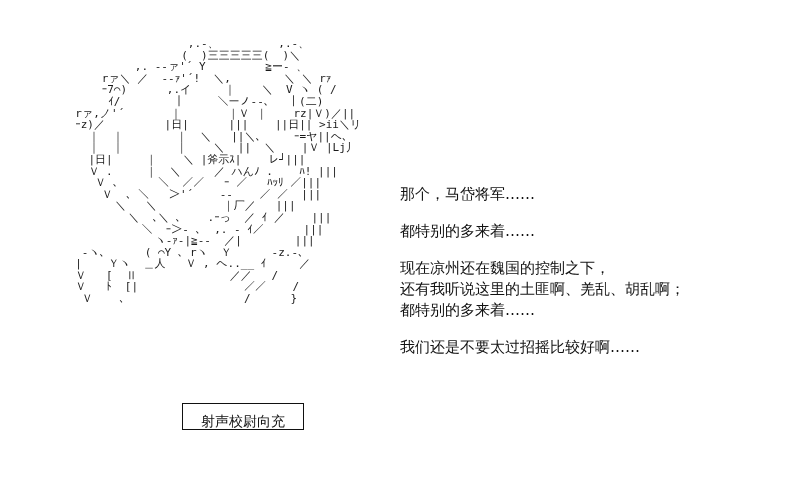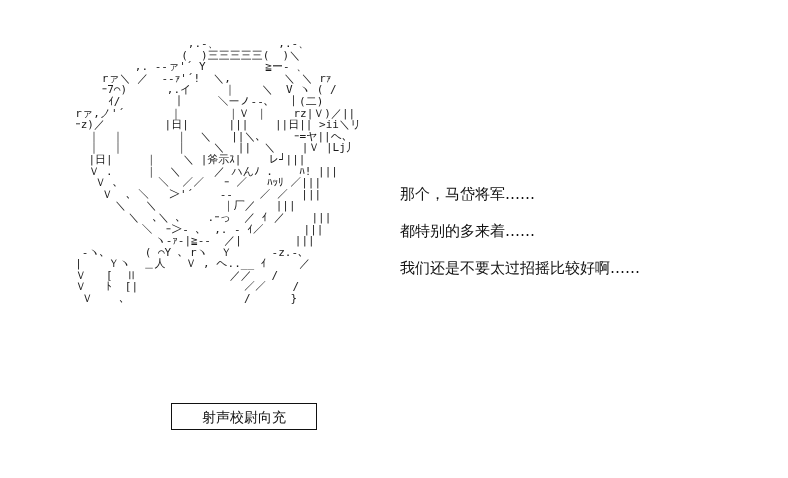--- a/index.html
+++ b/index.html
@@ -46,29 +46,29 @@
     font-family: "DejaVu Sans", "Liberation Sans", sans-serif;
     font-size: 15px;
     line-height: 21px;
     color: #111111;
     white-space: pre;
   }
 
   
   #name-plate {
     position: absolute;
-    left: 171px;
+    left: 182px;
     top: 403px;
-    width: 146px;
+    width: 122px;
     height: 27px;
     border: 1.5px solid #111111;
     background: #ffffff;
     box-sizing: border-box;
     display: flex;
-    align-items: center;
+    align-items: flex-end;
     justify-content: center;
   }
   #name-plate .name-text {
     font-family: "DejaVu Sans", "Liberation Sans", sans-serif;
     font-size: 14px;
     line-height: 16px;
     color: #111111;
     white-space: pre;
   }
 </style>
@@ -102,20 +102,25 @@
 <div id="dialogue">
 
   <div class="para">
     <div class="line">那个，马岱将军……</div>
   </div>
 
   <div class="para">
     <div class="line">都特别的多来着……</div>
   </div>
 
+  <div class="para">
+    <div class="line">现在凉州还在魏国的控制之下，</div>
+    <div class="line">还有我听说这里的土匪啊、羌乱、胡乱啊；</div>
+    <div class="line">都特别的多来着……</div>
+  </div>
 
   <div class="para">
     <div class="line">我们还是不要太过招摇比较好啊……</div>
   </div>
 
 </div>
 
 <div id="name-plate">
   <span class="name-text">射声校尉向充</span>
 </div>

